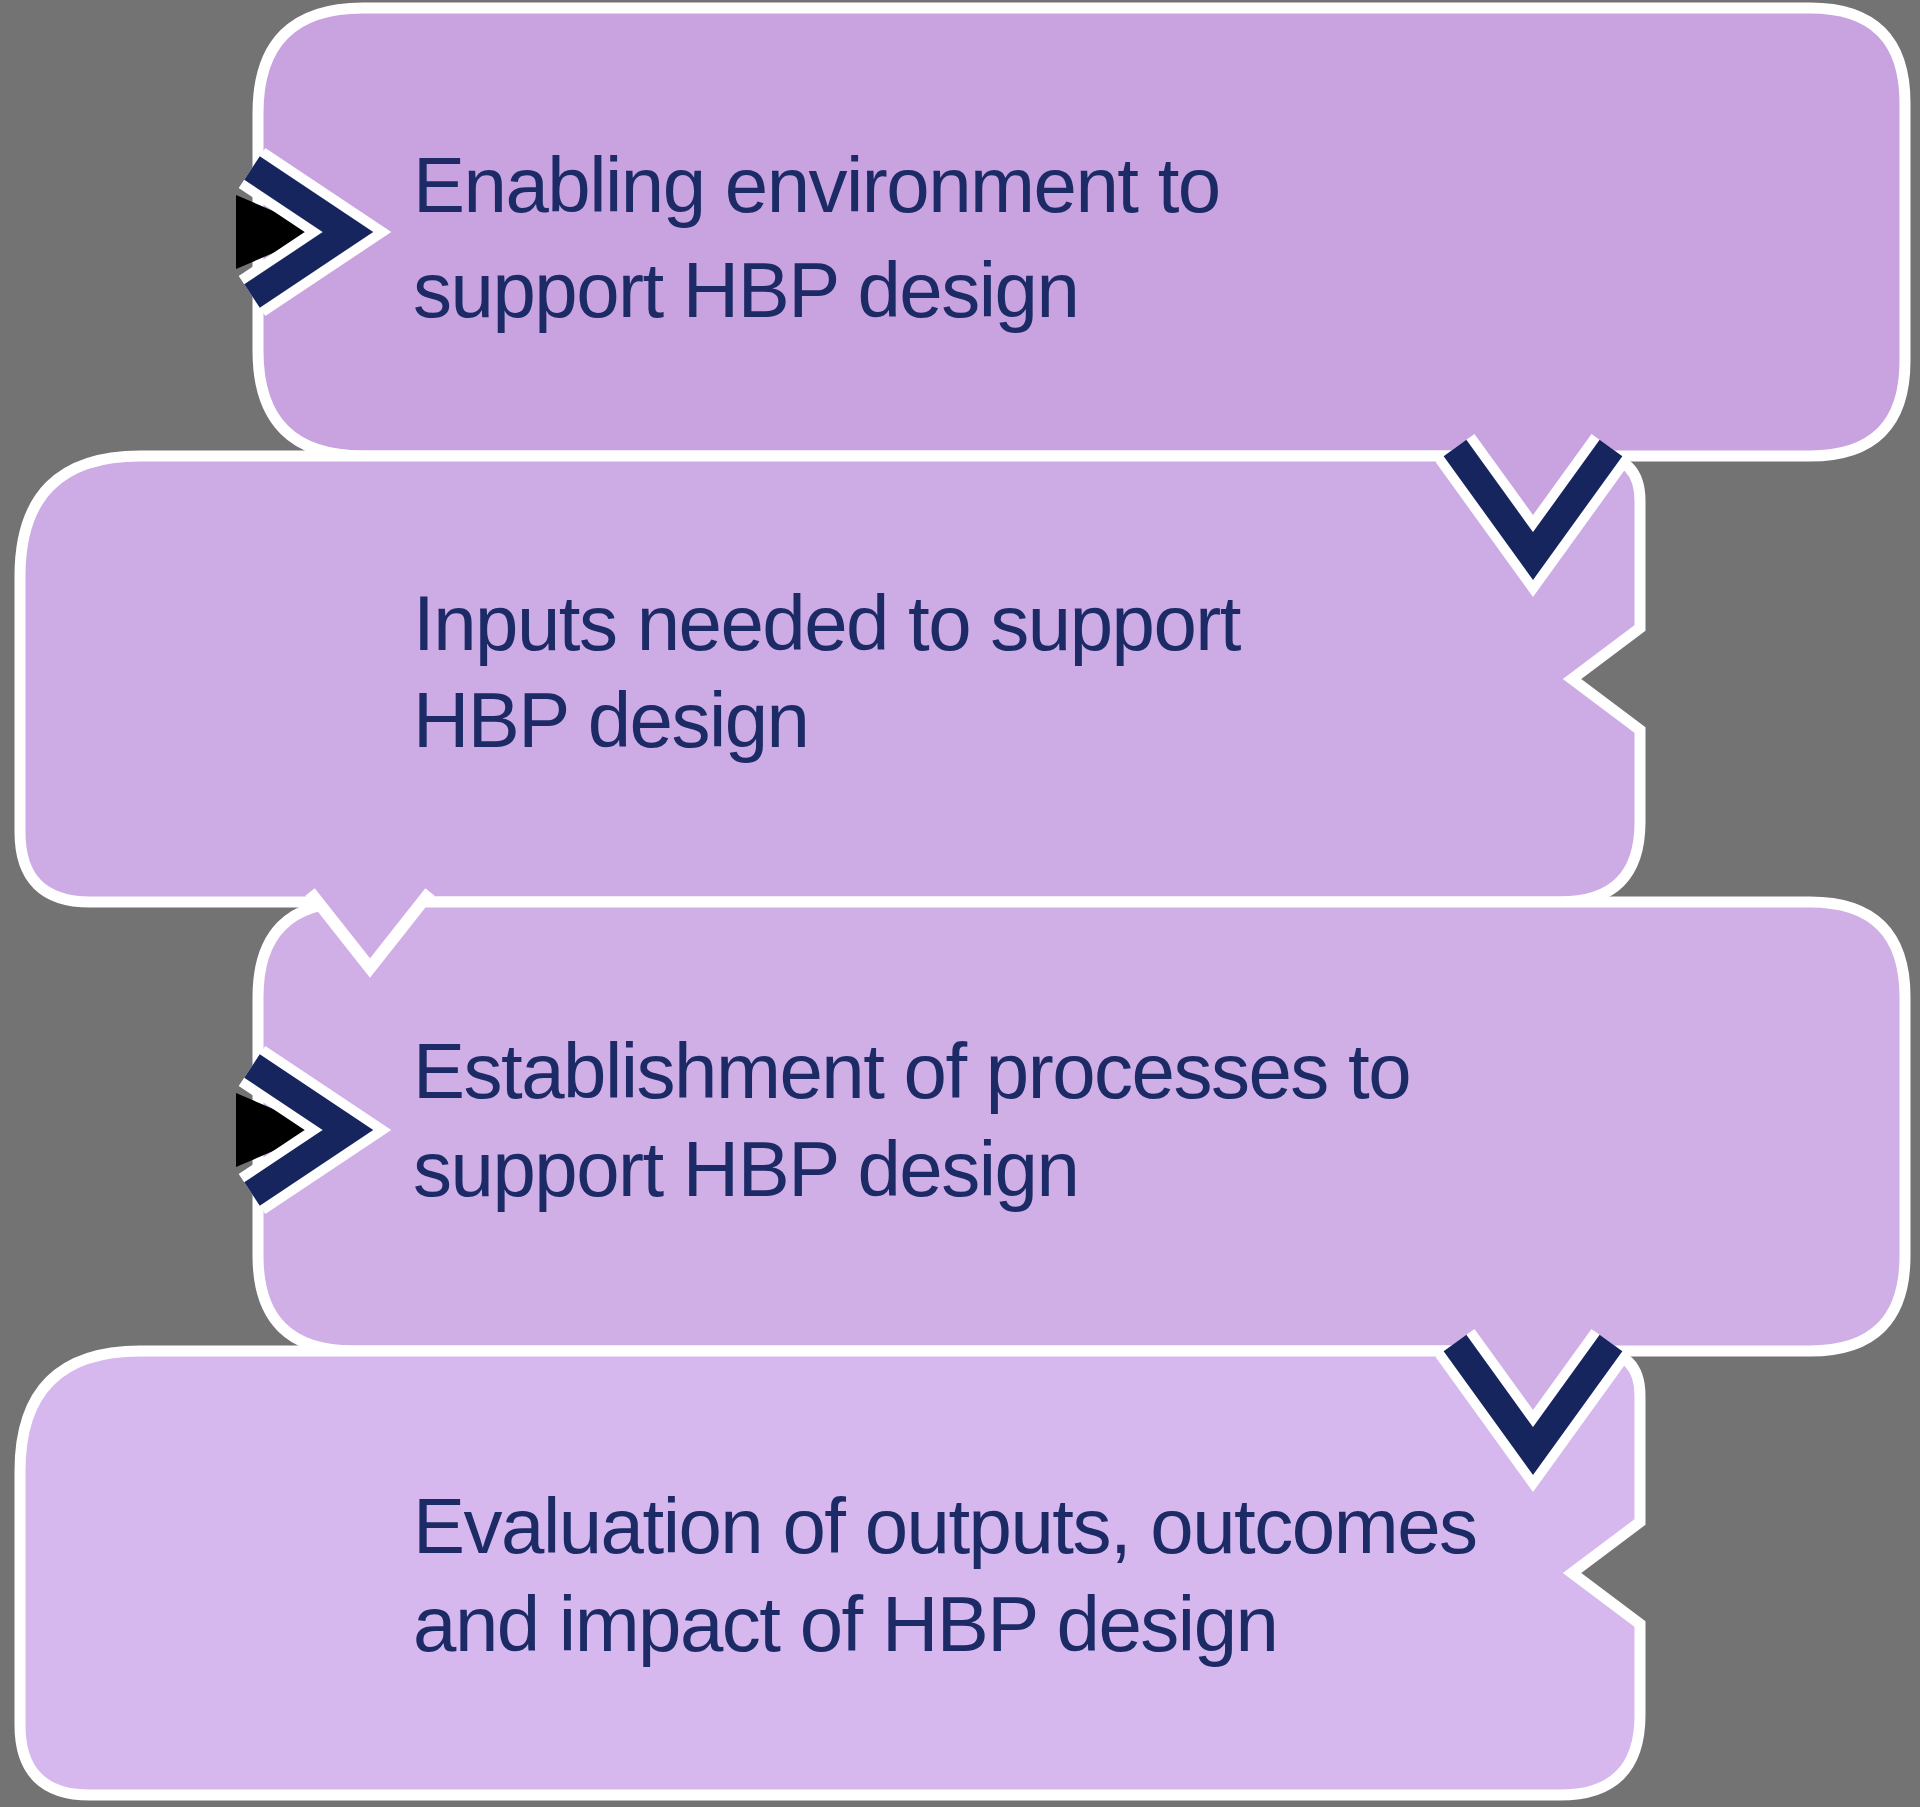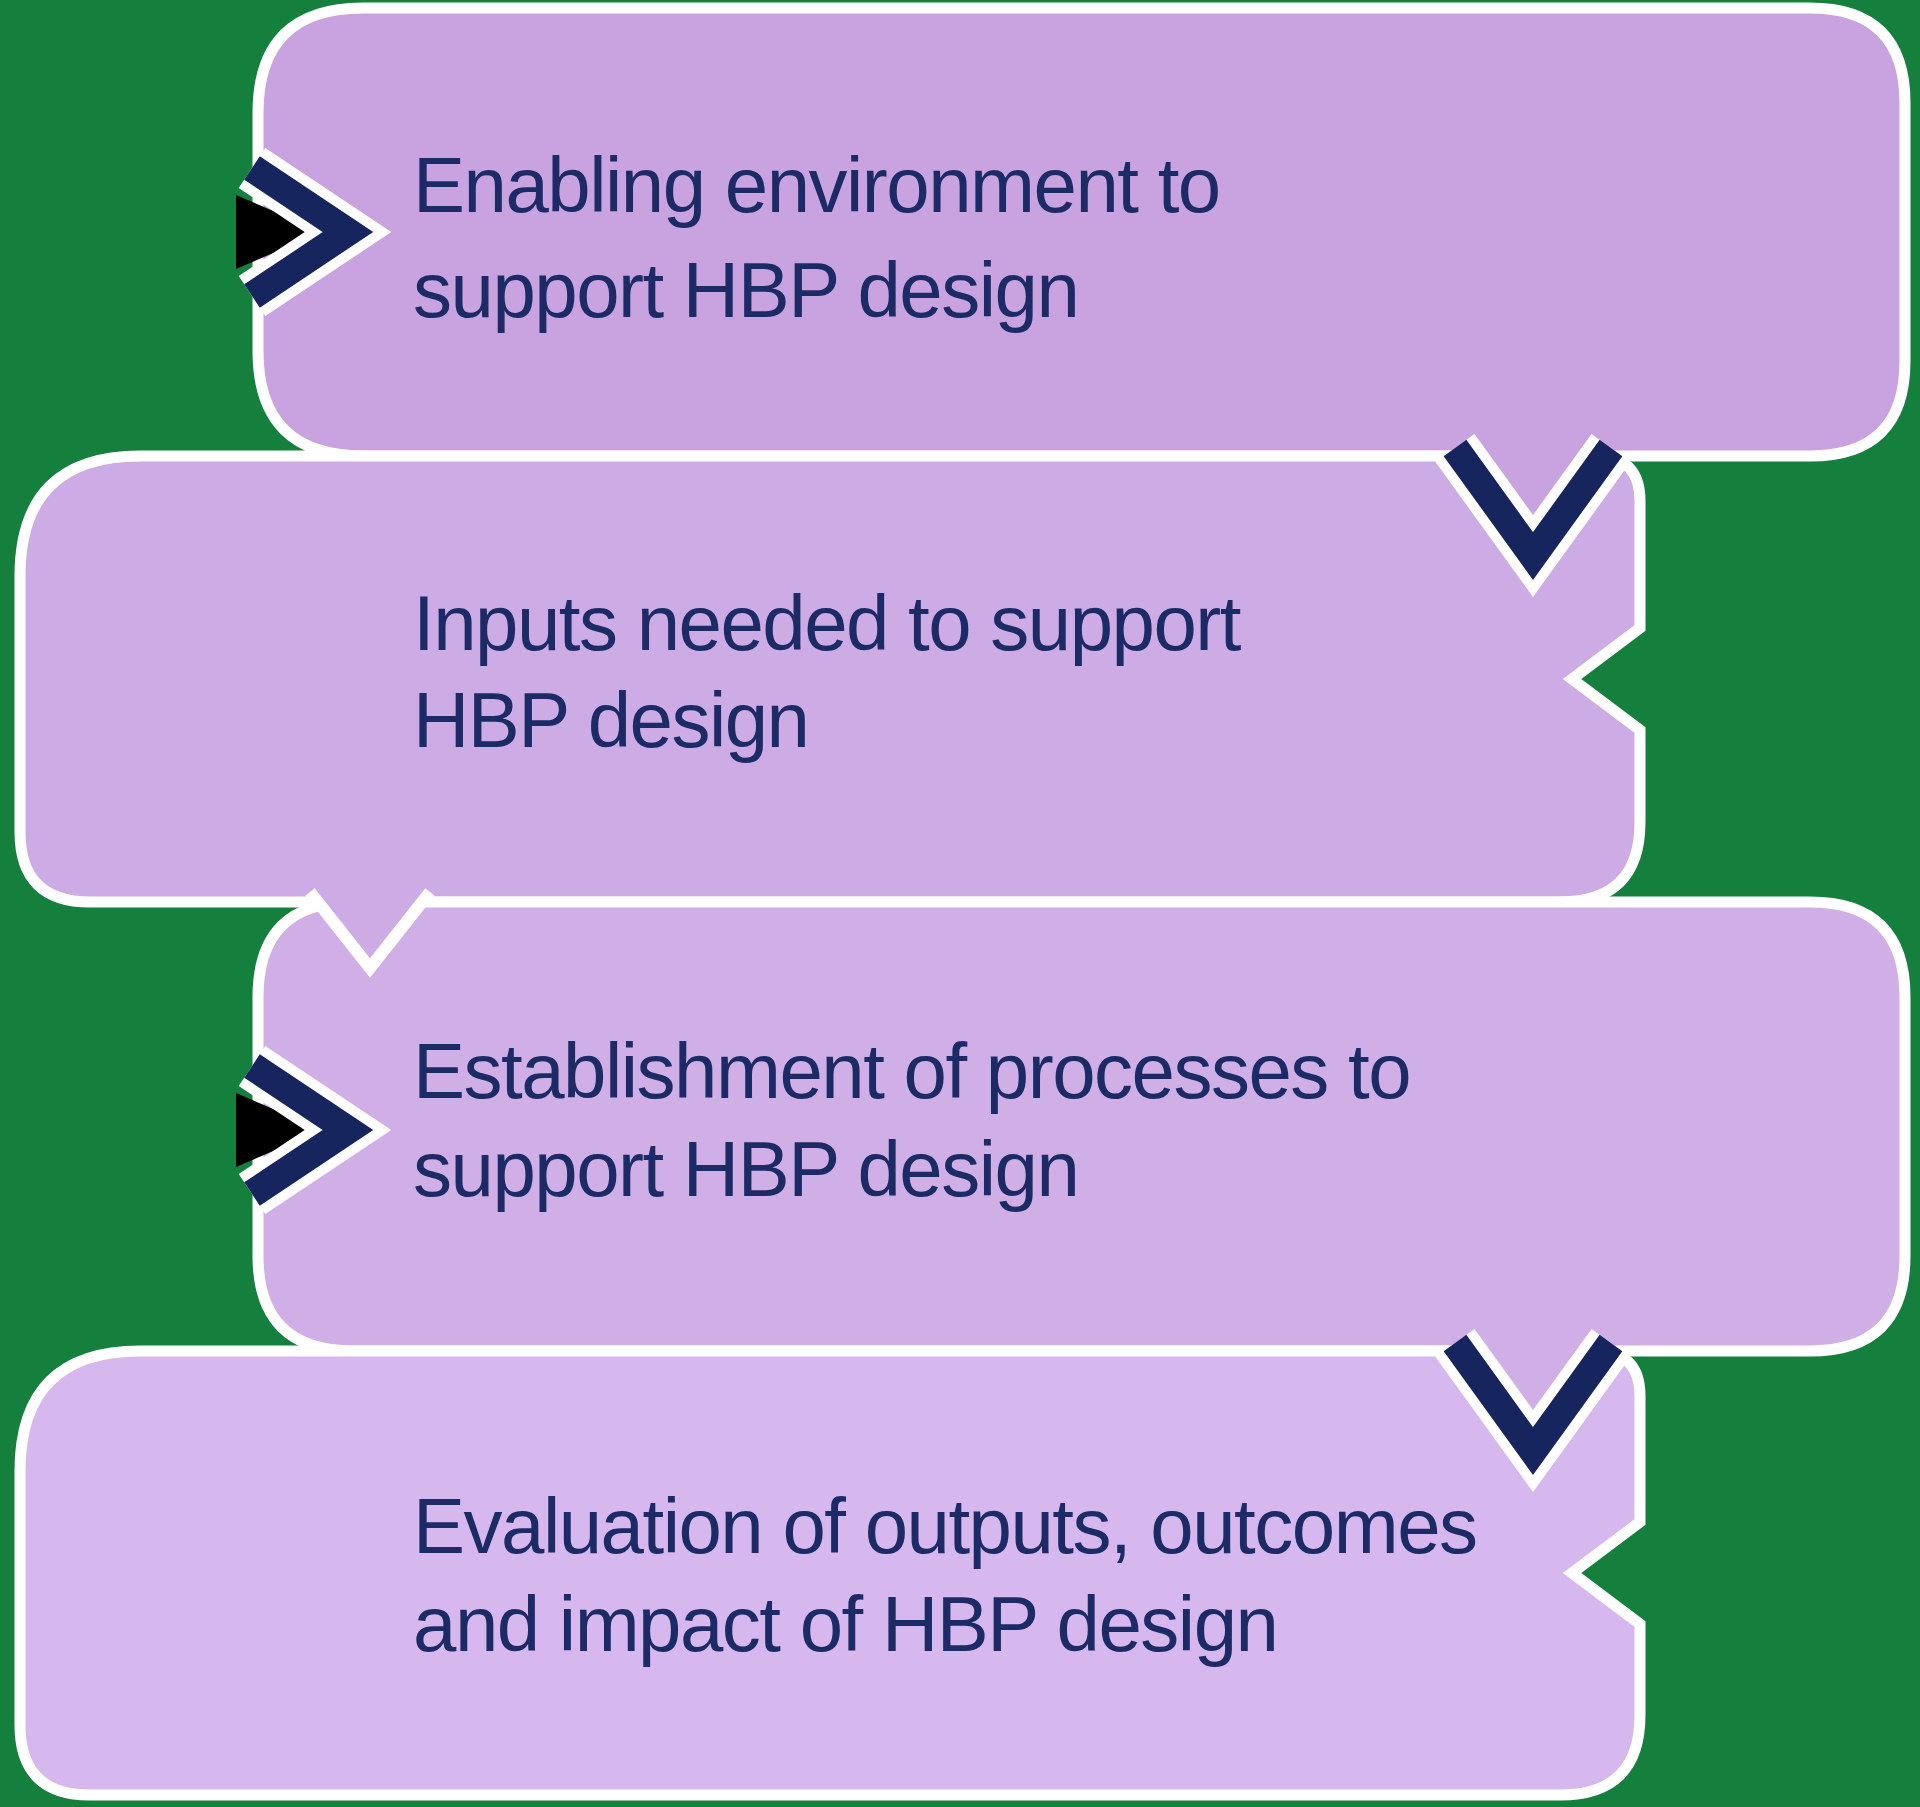--- a/index.html
+++ b/index.html
@@ -4,21 +4,21 @@
 <style>
   html, body {
     margin: 0;
     padding: 0;
     background: #000;
   }
   .stage {
     position: relative;
     width: 1920px;
     height: 1807px;
-    background: #15803d;
+    background: #737373;
     overflow: hidden;
   }
   .stage svg {
     display: block;
     width: 1920px;
     height: 1807px;
   }
   .step-text {
     font-family: "Liberation Sans", sans-serif;
     font-size: 78px;

